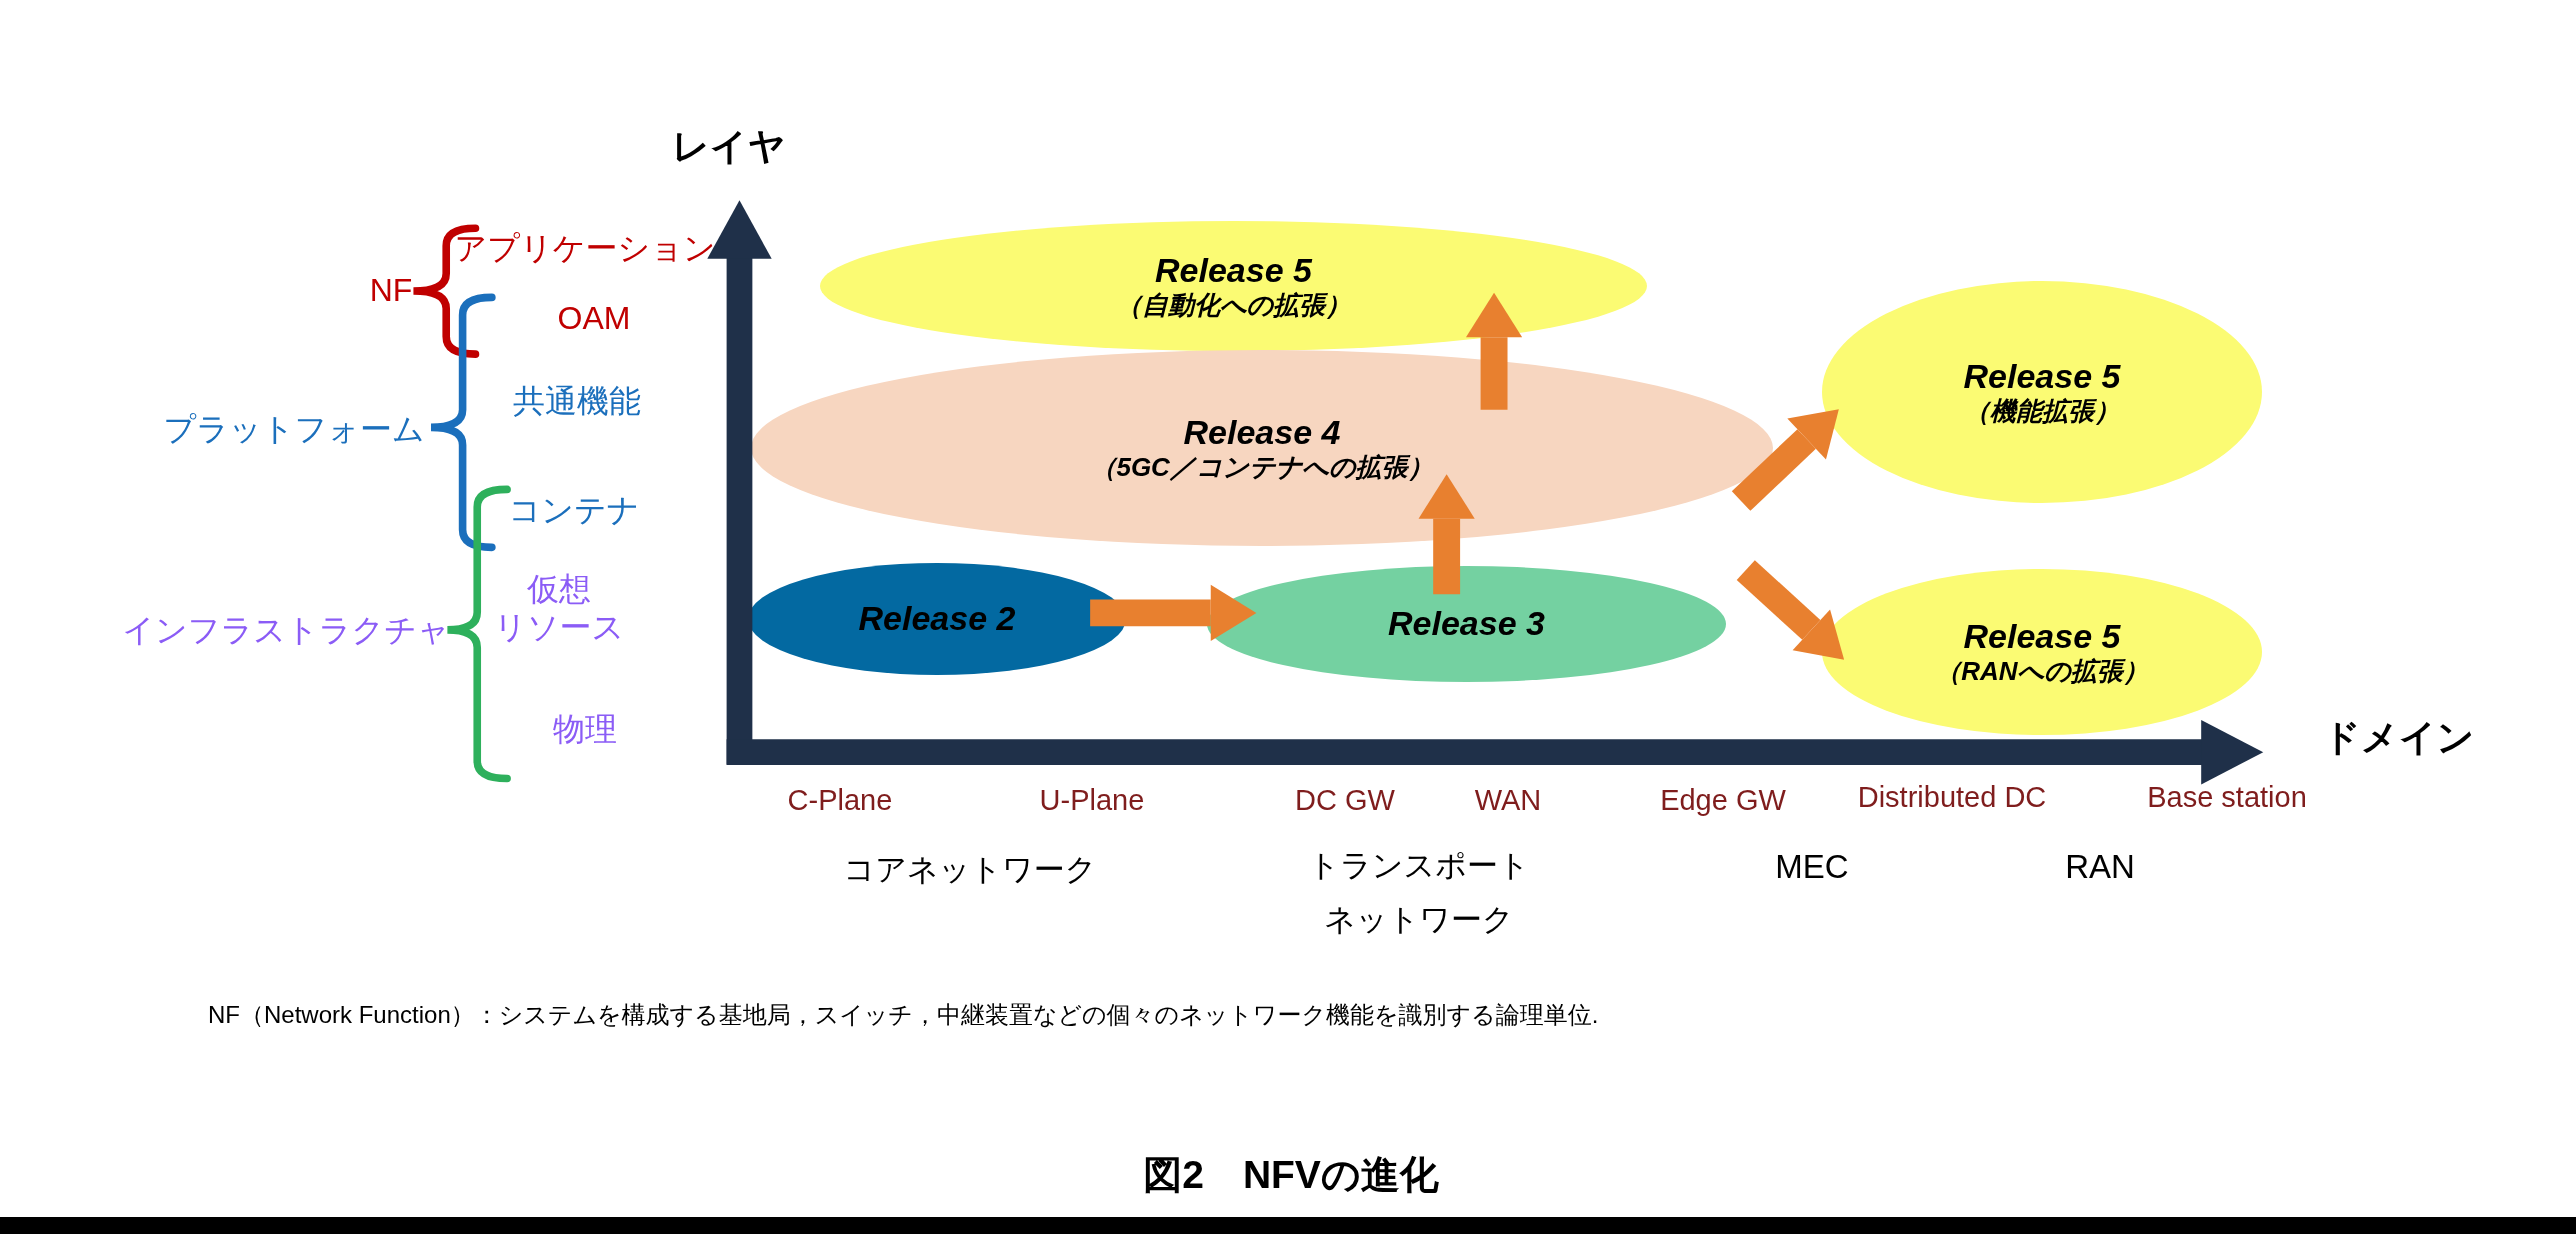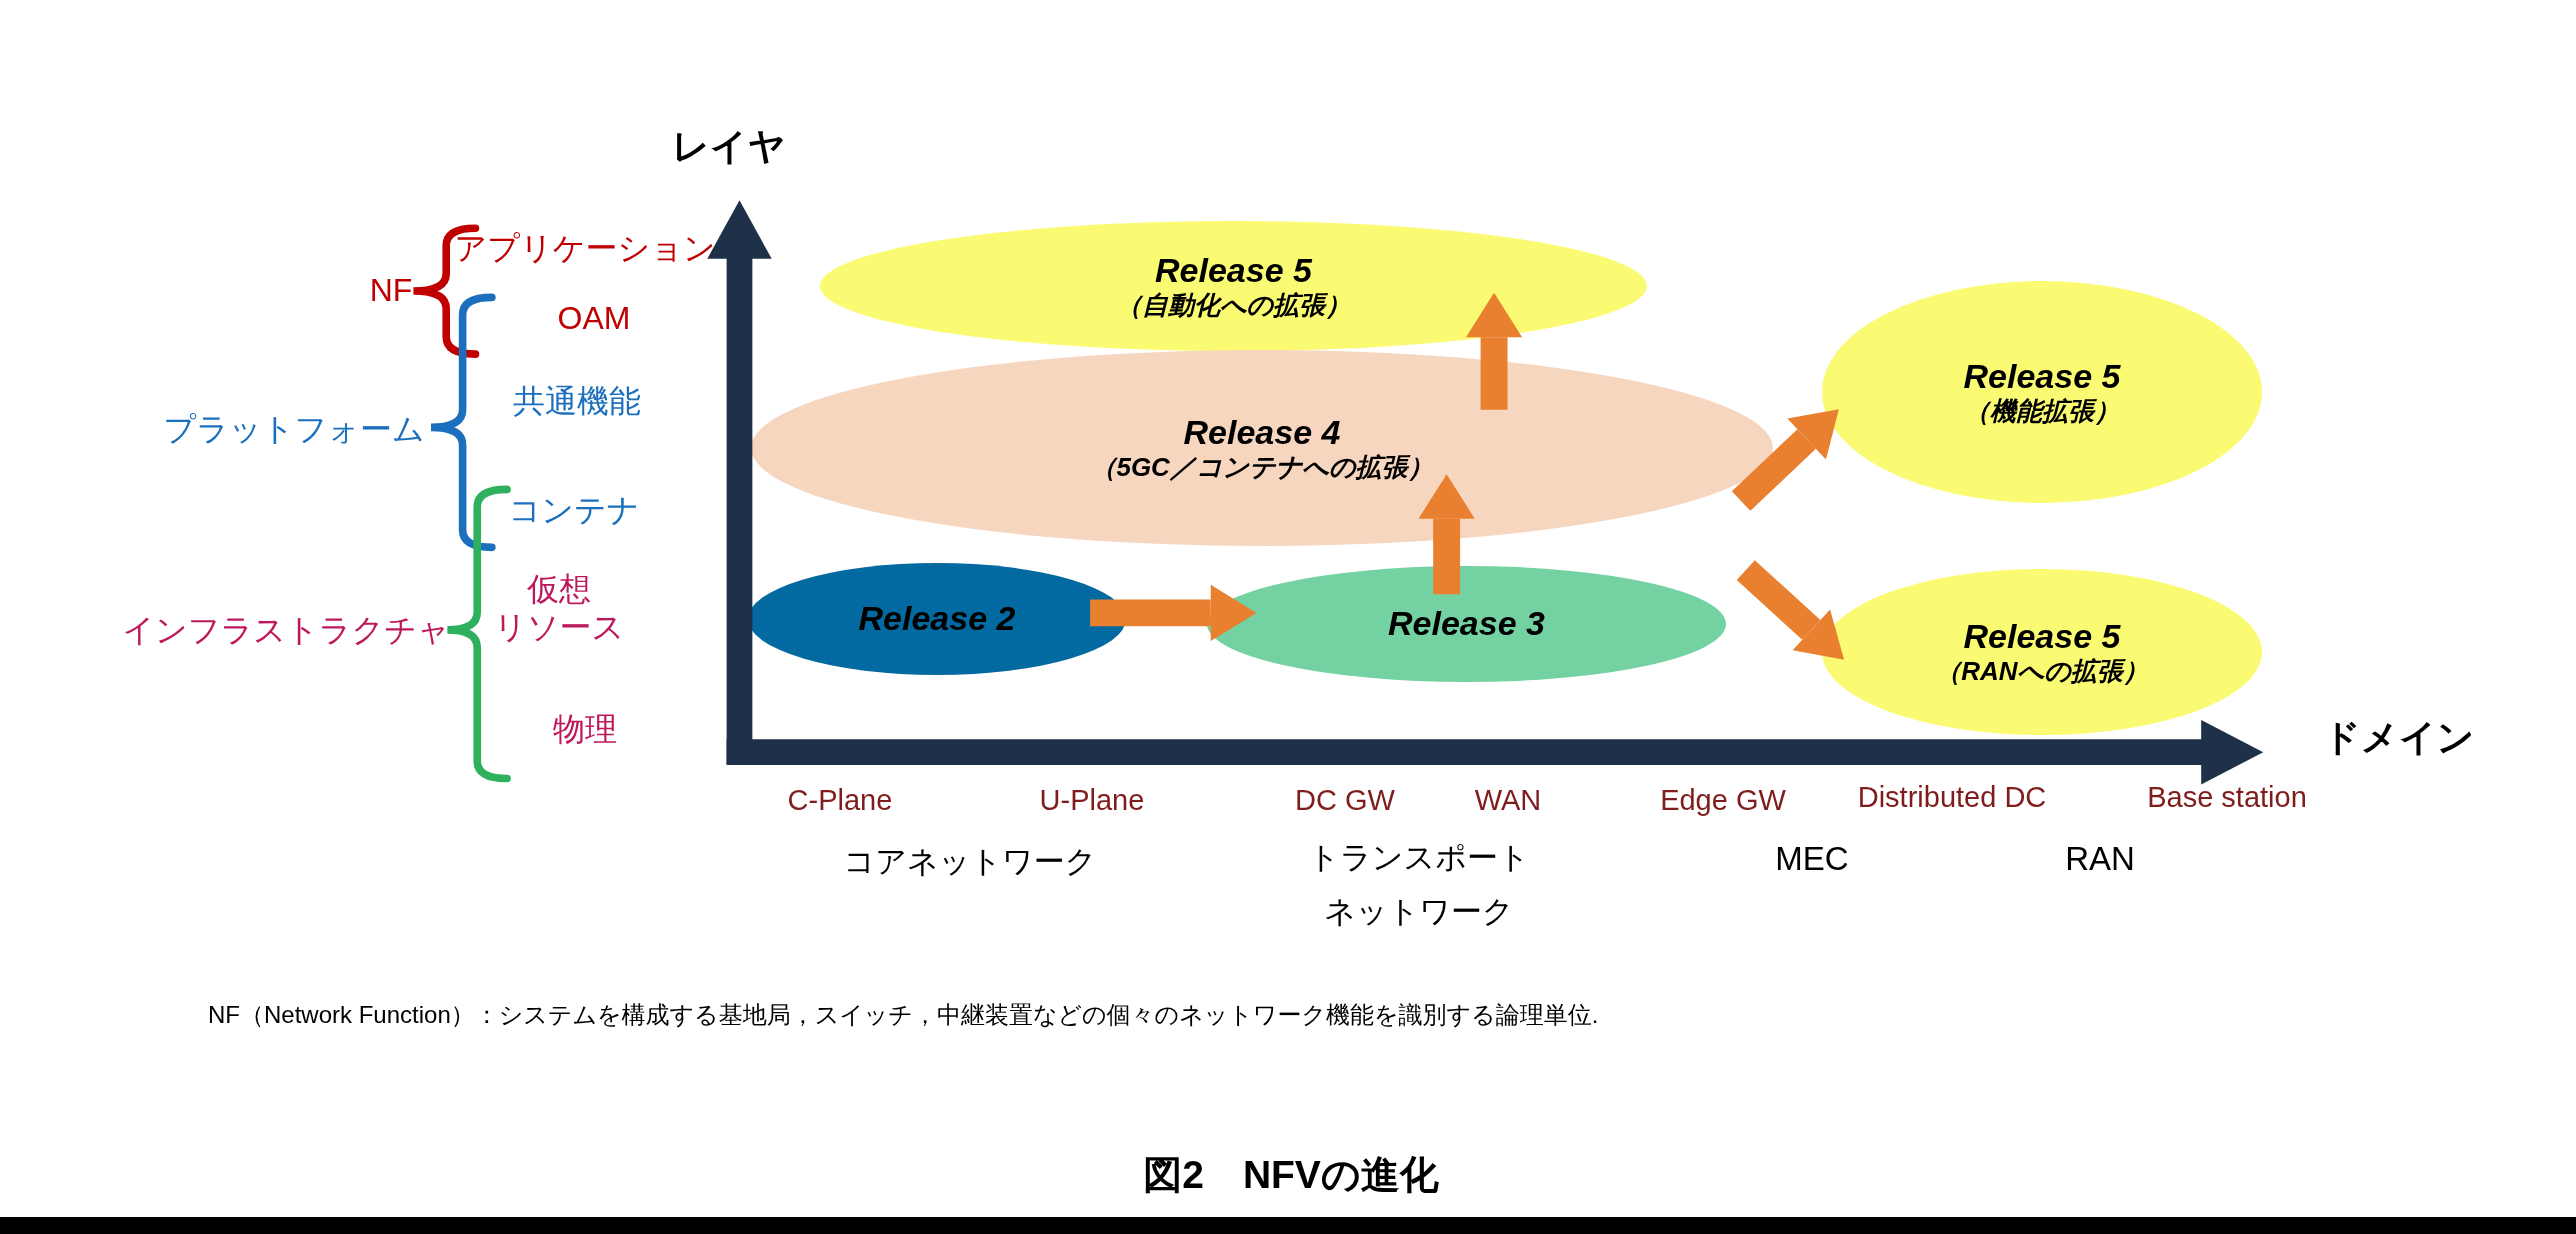--- a/index.html
+++ b/index.html
@@ -10,23 +10,23 @@
   .ctr{transform:translateX(-50%);text-align:center;white-space:nowrap;}
   .ellipse{position:absolute;border-radius:50%;display:flex;flex-direction:column;
            align-items:center;justify-content:center;z-index:1;font-style:italic;}
   .ellipse .ttl{font-weight:bold;font-size:34px;color:#000;line-height:1.15;white-space:nowrap;}
   .ellipse .sub{font-weight:bold;font-size:26px;color:#000;line-height:1.2;white-space:nowrap;}
   .lbl{position:absolute;white-space:nowrap;z-index:6;line-height:1.05;}
   .axis-title{font-size:37px;font-weight:bold;color:#000000;}
   .leg{font-size:32px;}
   .red{color:#C00000;}
   .blue{color:#1B6FBC;}
-  .green{color:#be185d;}
+  .green{color:#8b5cf6;}
   .xitem{font-size:29px;color:#7f1d1d;font-weight:400;}
-  .xgroup{font-size:31px;color:#000;font-weight:400;}
+  .xgroup{font-size:31px;color:#000;font-weight:400;margin-top:8px;}
   .foot{font-size:24px;color:#000;}
   .caption{font-size:39px;font-weight:bold;color:#000;}
   #gfx{position:absolute;left:0;top:0;z-index:5;pointer-events:none;}
   #bottombar{position:absolute;left:0;top:1217px;width:2576px;height:17.6px;background:#000;z-index:7;}
 </style>
 </head>
 <body>
 
 <div id="canvas">
 

